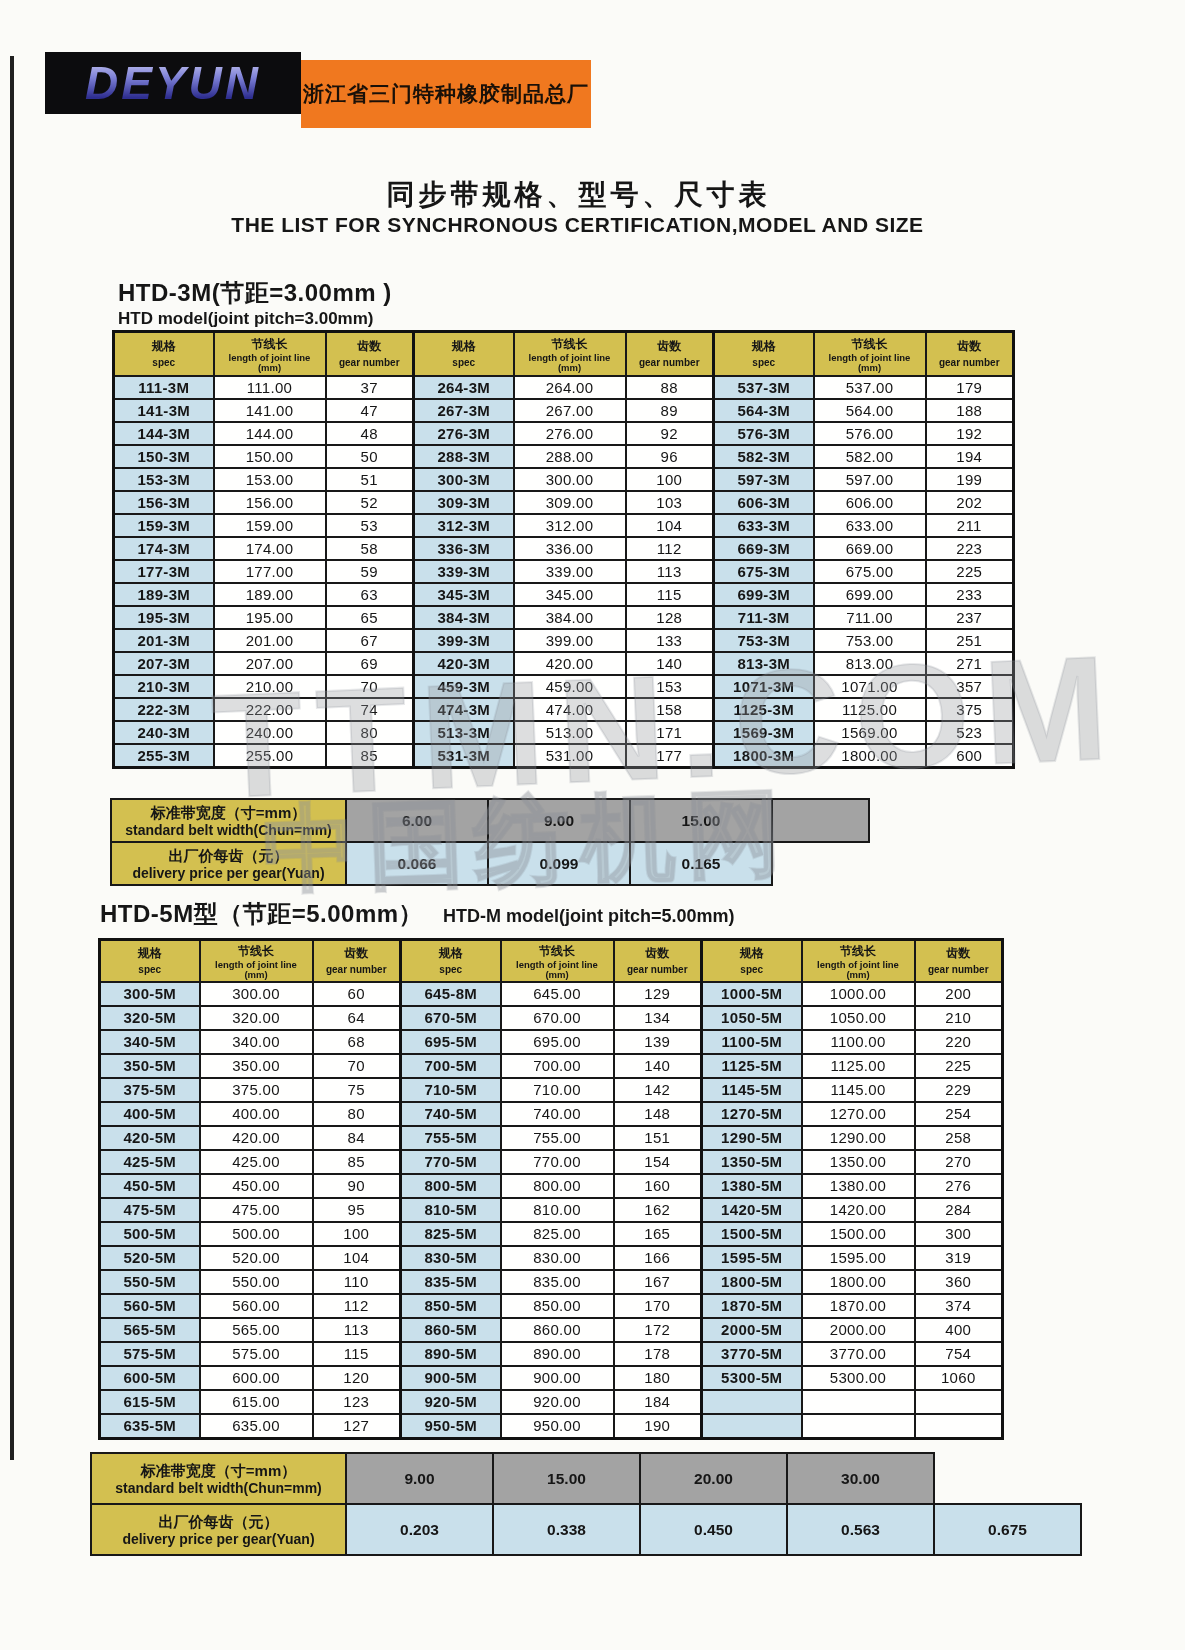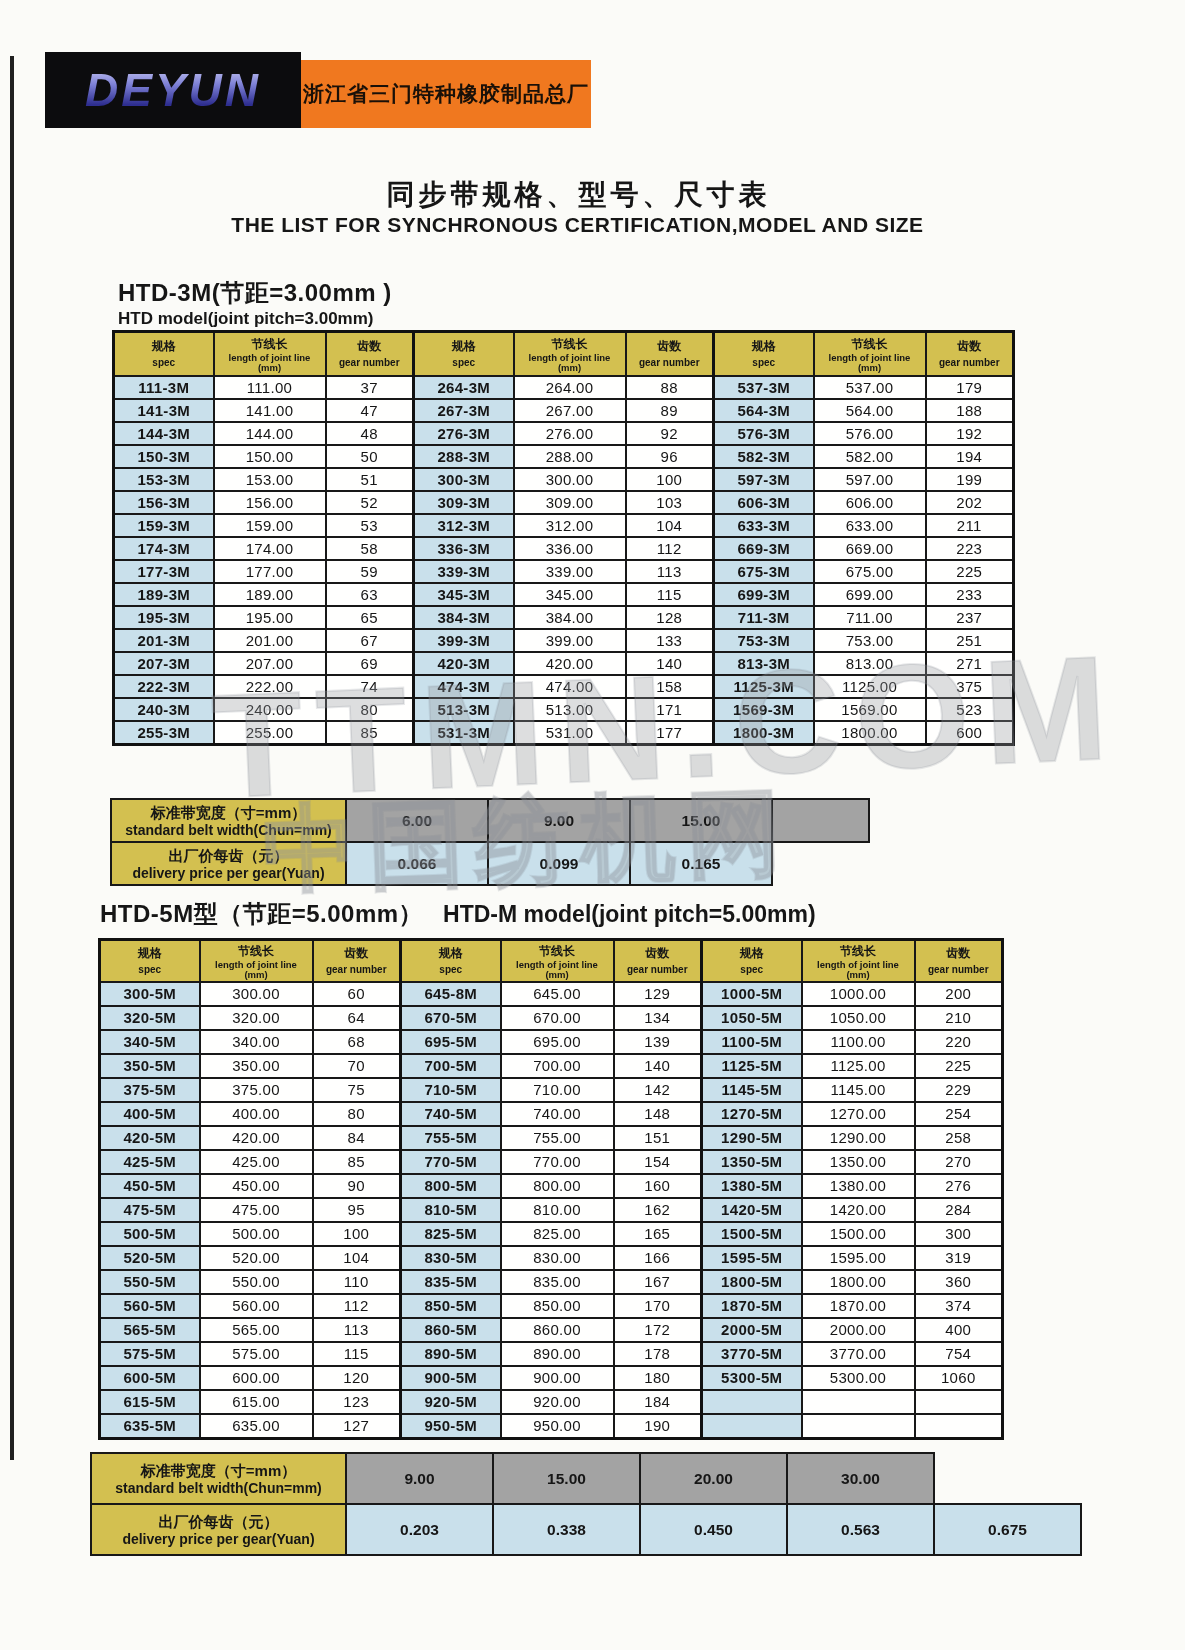--- a/index.html
+++ b/index.html
@@ -9,39 +9,39 @@
     font-family:"Liberation Sans","DejaVu Sans",sans-serif;
     color:#161616;
     position:relative;
     overflow:hidden;
   }
   
   #edge-line{position:absolute;left:10px;top:56px;width:4px;height:1404px;background:#202020;}
 
   
   #logo{position:absolute;left:45px;top:52px;display:flex;align-items:flex-start;}
-  #logo-black{width:256px;height:76px;background:#0c0c0e;display:flex;align-items:center;justify-content:center;}
+  #logo-black{width:256px;height:62px;background:#0c0c0e;display:flex;align-items:center;justify-content:center;}
   #logo-brand{
     font-size:46px;font-weight:bold;font-style:italic;letter-spacing:3px;
     background:linear-gradient(180deg,#d6d6f7 0%,#7d80d6 40%,#2c2c8e 78%,#6a6ec9 100%);
     -webkit-background-clip:text;background-clip:text;color:transparent;
   }
   #logo-orange{width:290px;height:68px;background:#f0781f;margin-top:8px;display:flex;align-items:center;justify-content:center;}
   #logo-banner{font-size:21px;font-weight:bold;letter-spacing:1px;color:#191008;}
 
   
   #title-zh{position:absolute;left:0;right:28px;top:176px;text-align:center;font-size:28px;font-weight:bold;letter-spacing:4px;}
   #title-en{position:absolute;left:0;right:30px;top:213px;text-align:center;font-size:21px;font-weight:600;letter-spacing:.5px;}
 
   
   .sec-heading .l1{font-size:24px;font-weight:bold;letter-spacing:.5px;}
   .sec-heading .l2{font-size:17px;font-weight:bold;}
   #sec1{position:absolute;left:118px;top:277px;}
   #sec2{position:absolute;left:100px;top:898px;display:flex;align-items:baseline;gap:20px;}
-  #sec2 .l2{font-size:23px;}
+  #sec2 .l2{font-size:18px;}
 
   
   table.spec-table{border-collapse:collapse;table-layout:fixed;background:#fffffe;}
   table.spec-table th,table.spec-table td{border:2px solid #181818;padding:0;text-align:center;}
   table.spec-table{border:3px solid #111;}
   table.spec-table th{background:#d3c050;vertical-align:middle;}
   table.spec-table td{font-size:15px;font-weight:500;letter-spacing:.3px;background:#fffffe;}
   table.spec-table td.spec{background:#c9e0eb;border-left:3px solid #111;font-weight:600;}
   #table-3m{position:absolute;left:112px;top:330px;width:900px;}
   #table-5m{position:absolute;left:98px;top:938px;width:903px;}
@@ -296,20 +296,31 @@
         <td>207.00</td>
         <td>69</td>
         <td class="spec">420-3M</td>
         <td>420.00</td>
         <td>140</td>
         <td class="spec">813-3M</td>
         <td>813.00</td>
         <td>271</td>
       </tr>
       <tr>
+        <td class="spec">210-3M</td>
+        <td>210.00</td>
+        <td>70</td>
+        <td class="spec">459-3M</td>
+        <td>459.00</td>
+        <td>153</td>
+        <td class="spec">1071-3M</td>
+        <td>1071.00</td>
+        <td>357</td>
+      </tr>
+      <tr>
         <td class="spec">222-3M</td>
         <td>222.00</td>
         <td>74</td>
         <td class="spec">474-3M</td>
         <td>474.00</td>
         <td>158</td>
         <td class="spec">1125-3M</td>
         <td>1125.00</td>
         <td>375</td>
       </tr>

